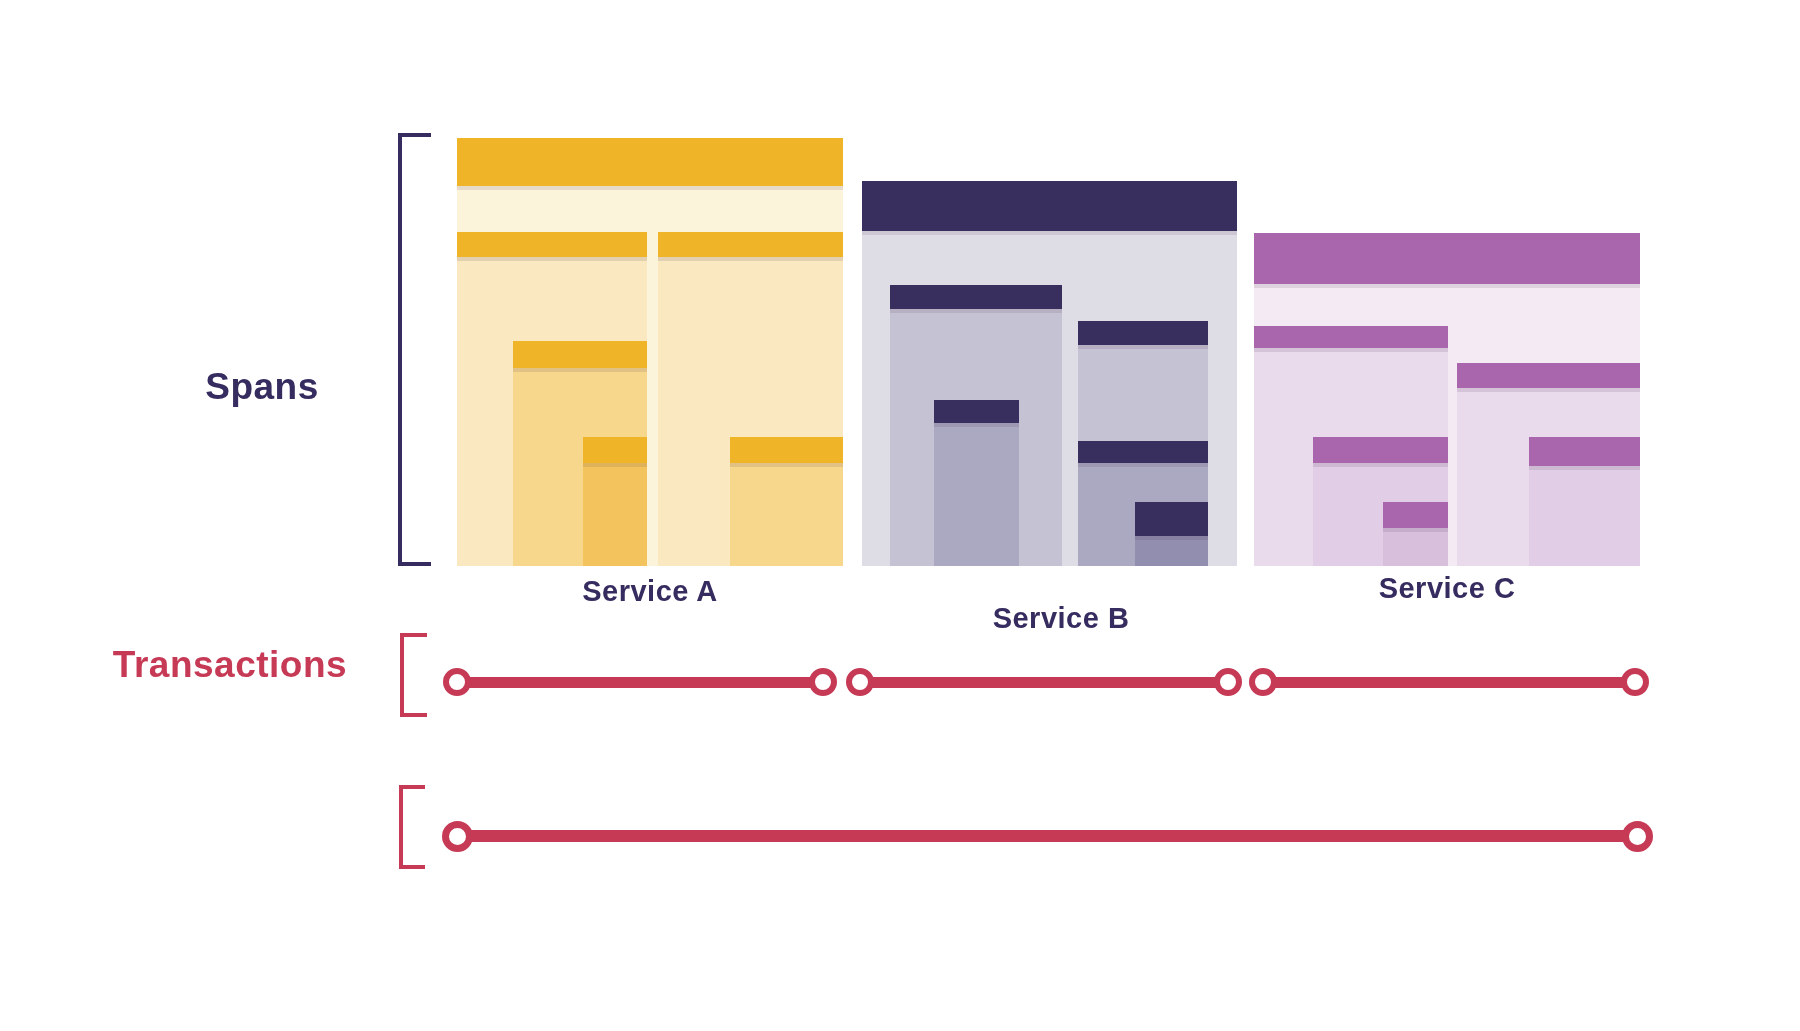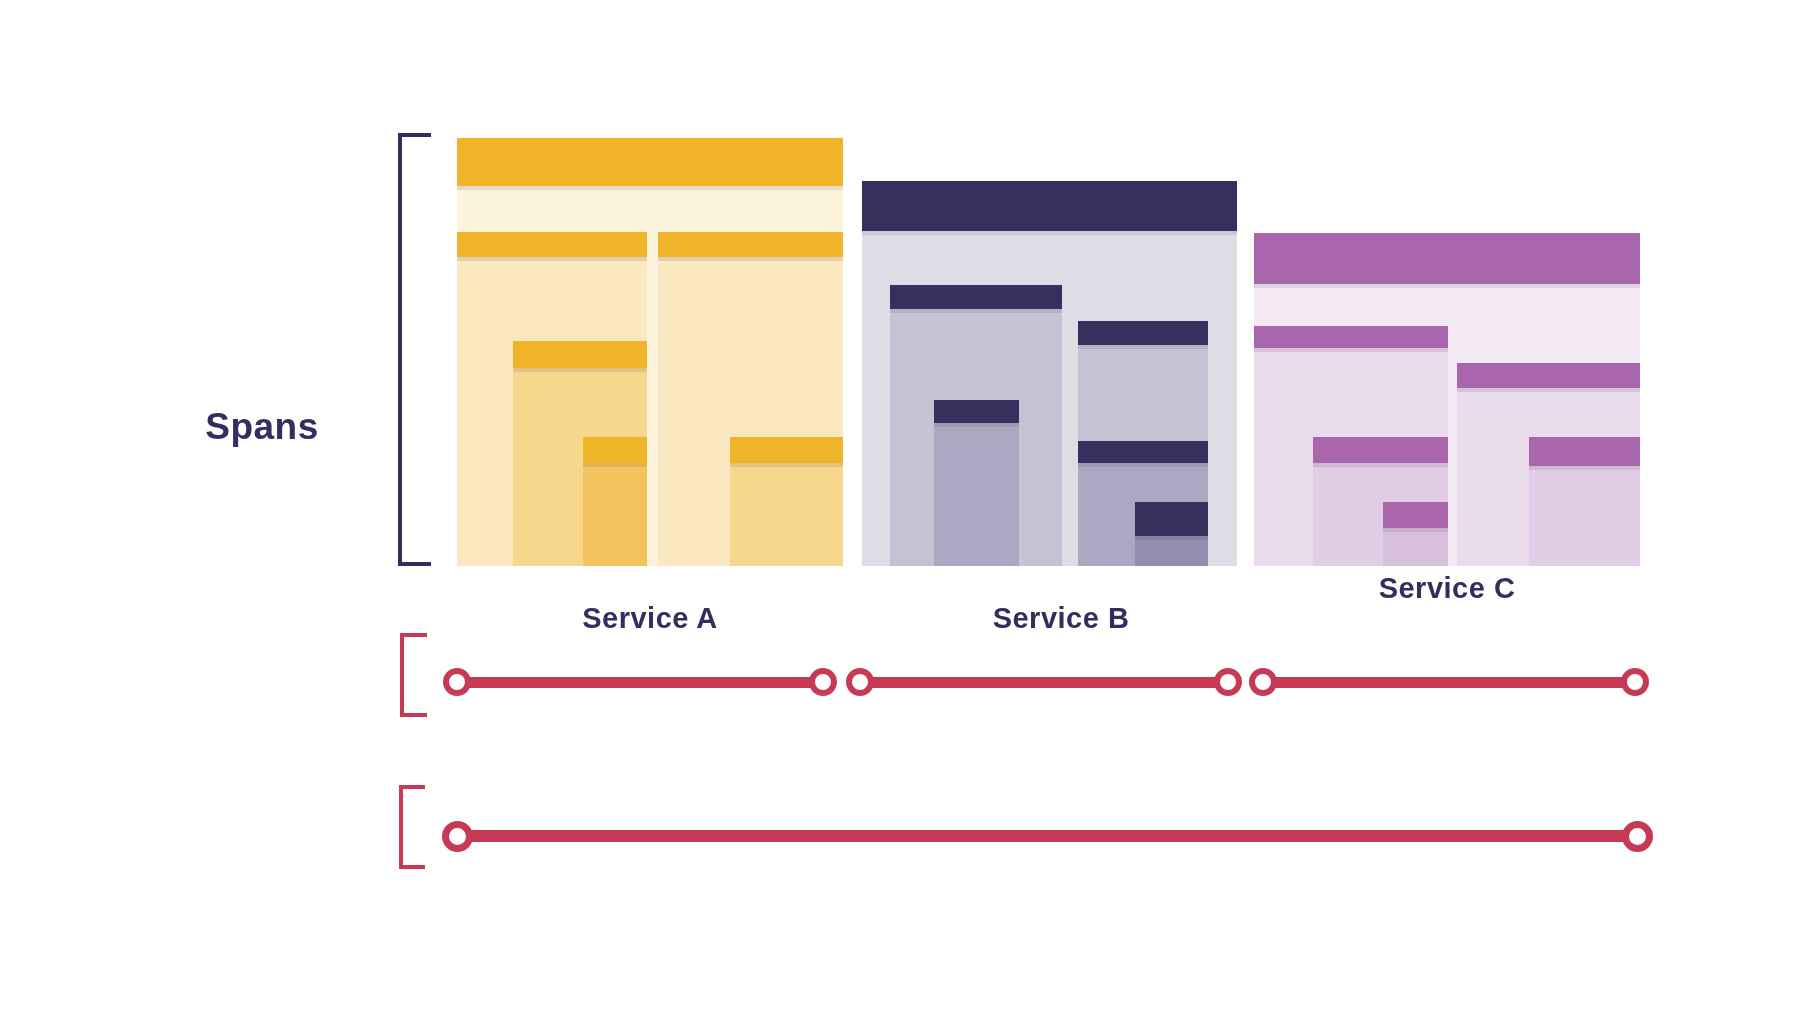--- a/index.html
+++ b/index.html
@@ -16,21 +16,20 @@
     font-family:"Liberation Sans", sans-serif;
   }
   .side-label{
     position:absolute;
     font-weight:bold;
     font-size:37px;
     text-align:center;
     letter-spacing:0.5px;
     line-height:44px;
     white-space:nowrap;
-    margin-top:40px;
   }
   .side-label.navy{color:var(--navy);}
   .side-label.red{color:var(--red);}
   .bracket{
     position:absolute;
     border-left:4px solid;
     border-top:4px solid;
     border-bottom:4px solid;
     box-sizing:border-box;
   }
@@ -64,20 +63,21 @@
   }
   .t-circle.big{border-width:7px;}
 </style>
 </head>
 <body>
 
 <div class="stage">
 
   <div class="side-label navy" style="left:92px; top:365px; width:340px;">Spans</div>
 
+  <div class="side-label red" style="left:50px; top:643px; width:360px;">Transactions</div>
 
 
   <div class="bracket navy" style="left:398px; top:133px; width:33px; height:433px;"></div>
 
   <div class="bracket red" style="left:400px; top:633px; width:27px; height:84px;"></div>
 
   <div class="bracket red" style="left:399px; top:785px; width:26px; height:84px;"></div>
 
   <div>
       <div class="span-body" style="left: 457px; top: 138px; width: 386px; height: 428px; background: rgb(252, 243, 219);"></div>
@@ -85,21 +85,21 @@
       <div class="span-body" style="left: 457px; top: 232px; width: 190px; height: 334px; background: rgb(249, 232, 192);"></div>
       <div class="span-header" style="left: 457px; top: 232px; width: 190px; height: 25px; background: rgb(240, 180, 41);"></div>
       <div class="span-body" style="left: 658px; top: 232px; width: 185px; height: 334px; background: rgb(249, 232, 192);"></div>
       <div class="span-header" style="left: 658px; top: 232px; width: 185px; height: 25px; background: rgb(240, 180, 41);"></div>
       <div class="span-body" style="left: 513px; top: 341px; width: 134px; height: 225px; background: rgb(247, 215, 140);"></div>
       <div class="span-header" style="left: 513px; top: 341px; width: 134px; height: 27px; background: rgb(240, 180, 41);"></div>
       <div class="span-body" style="left: 730px; top: 437px; width: 113px; height: 129px; background: rgb(247, 215, 140);"></div>
       <div class="span-header" style="left: 730px; top: 437px; width: 113px; height: 26px; background: rgb(240, 180, 41);"></div>
       <div class="span-body" style="left: 583px; top: 437px; width: 64px; height: 129px; background: rgb(243, 196, 94);"></div>
       <div class="span-header" style="left: 583px; top: 437px; width: 64px; height: 26px; background: rgb(240, 180, 41);"></div>
-      <div class="service-label" style="left: 500px; top: 602px; width: 300px;">Service A</div>
+      <div class="service-label" style="left: 500px; top: 575px; width: 300px;">Service A</div>
       <div class="span-body" style="left: 862px; top: 181px; width: 375px; height: 385px; background: rgb(222, 221, 230);"></div>
       <div class="span-header" style="left: 862px; top: 181px; width: 375px; height: 50px; background: rgb(56, 47, 95);"></div>
       <div class="span-body" style="left: 890px; top: 285px; width: 172px; height: 281px; background: rgb(197, 195, 211);"></div>
       <div class="span-header" style="left: 890px; top: 285px; width: 172px; height: 24px; background: rgb(56, 47, 95);"></div>
       <div class="span-body" style="left: 1078px; top: 321px; width: 130px; height: 245px; background: rgb(197, 195, 211);"></div>
       <div class="span-header" style="left: 1078px; top: 321px; width: 130px; height: 24px; background: rgb(56, 47, 95);"></div>
       <div class="span-body" style="left: 934px; top: 400px; width: 85px; height: 166px; background: rgb(171, 168, 193);"></div>
       <div class="span-header" style="left: 934px; top: 400px; width: 85px; height: 23px; background: rgb(56, 47, 95);"></div>
       <div class="span-body" style="left: 1078px; top: 441px; width: 130px; height: 125px; background: rgb(171, 168, 193);"></div>
       <div class="span-header" style="left: 1078px; top: 441px; width: 130px; height: 22px; background: rgb(56, 47, 95);"></div>

